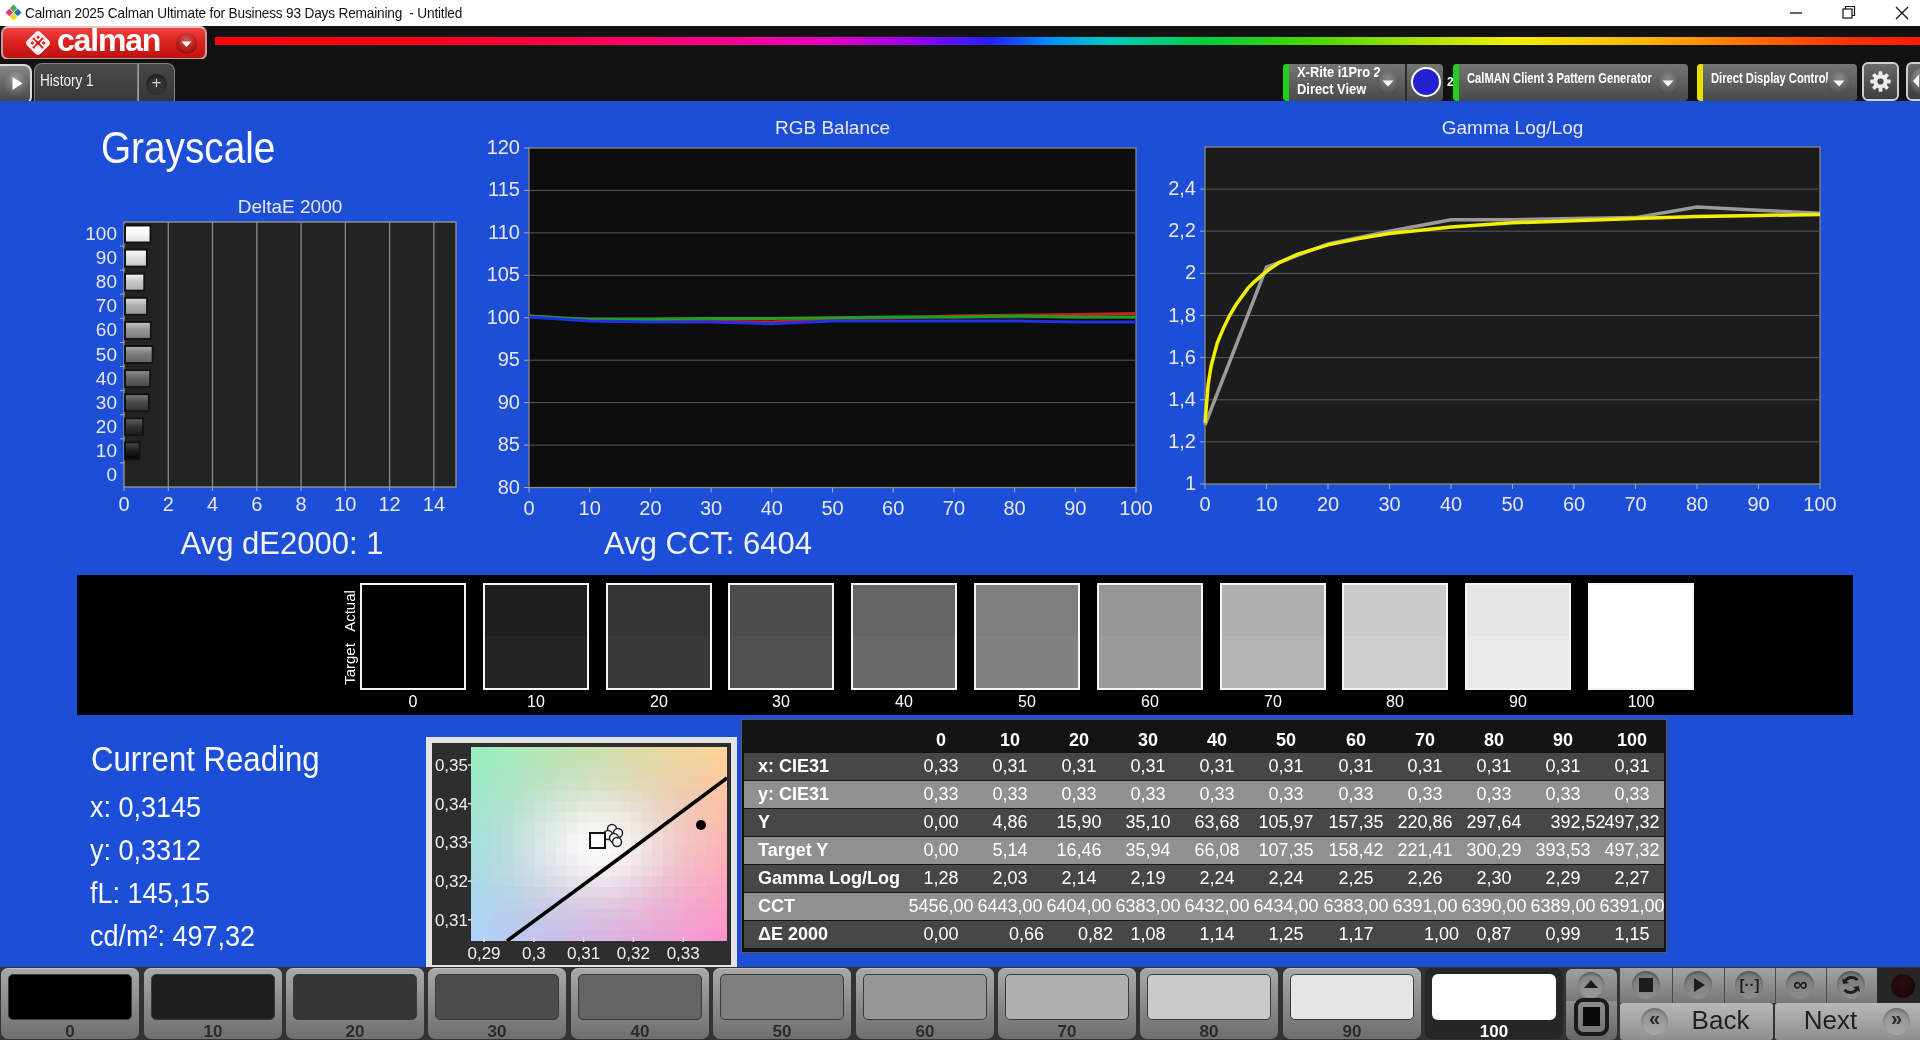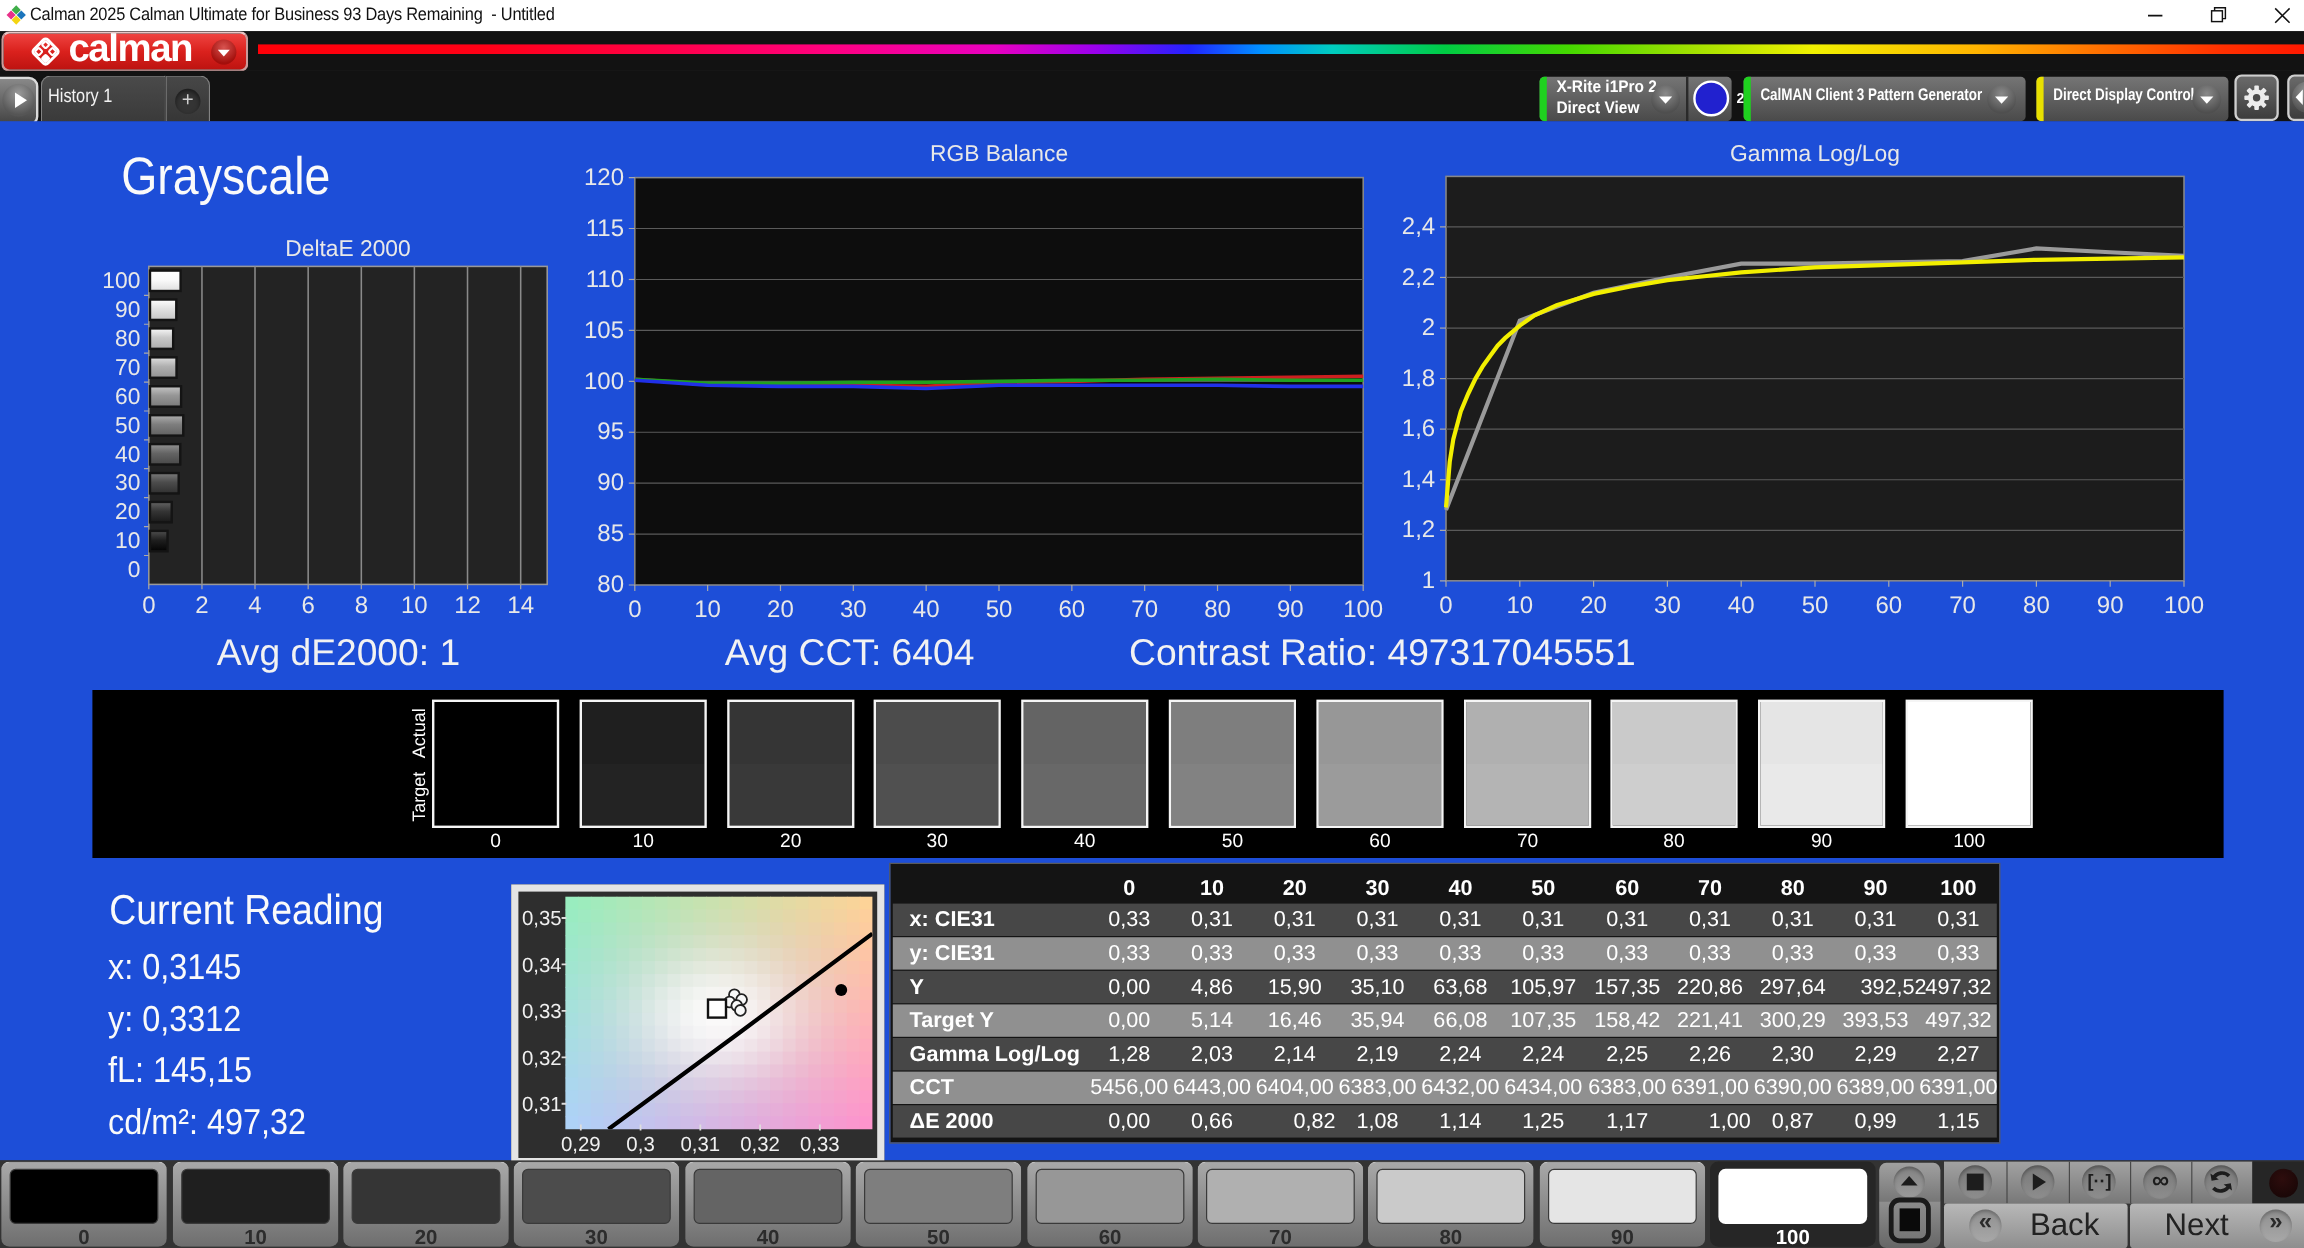--- a/index.html
+++ b/index.html
@@ -318,21 +318,20 @@
       <text x="547.0" y="396" fill="#e8e8e8" font-size="20" text-anchor="middle">80</text>
       <line x1="608.5" y1="369" x2="608.5" y2="374" stroke="#aaa" stroke-width="1"></line>
       <text x="608.5" y="396" fill="#e8e8e8" font-size="20" text-anchor="middle">90</text>
       <line x1="670.0" y1="369" x2="670.0" y2="374" stroke="#aaa" stroke-width="1"></line>
       <text x="670.0" y="396" fill="#e8e8e8" font-size="20" text-anchor="middle">100</text>
       <polyline points="55.0,310.0 116.5,152.1 178.0,128.9 239.5,116.2 301.0,104.7 362.5,104.7 424.0,103.6 485.5,102.6 547.0,92.0 608.5,95.2 670.0,98.3" fill="none" stroke="#9a9a9a" stroke-width="3.5"></polyline>
       <polyline points="55.0,307.9 58.1,270.0 61.1,251.0 67.3,227.9 73.5,213.1 79.6,200.5 85.8,190.0 91.9,181.5 98.0,173.1 104.2,166.8 116.5,156.3 128.8,147.8 147.2,139.4 178.0,129.9 208.8,123.6 239.5,118.4 270.2,115.2 301.0,112.0 362.5,107.8 424.0,105.7 485.5,103.6 547.0,101.5 608.5,100.5 670.0,99.4" fill="none" stroke="#f2ef00" stroke-width="3.5"></polyline>
     </svg>
     <div class="statline" style="left:282px;top:425px;">Avg dE2000: 1</div>
     <div class="statline" style="left:708px;top:425px;">Avg CCT: 6404</div>
-    <div class="statline" style="left:1152px;top:425px;">Contrast Ratio: 497317045551</div>
     <div class="abs" style="left:77px;top:474px;width:1776px;height:140px;background:#000;"></div>
     <div class="abs" style="left:319px;top:502px;width:60px;height:16px;color:#fff;font-size:15px;text-align:center;transform:rotate(-90deg);">Actual</div>
     <div class="abs" style="left:319px;top:555px;width:60px;height:16px;color:#fff;font-size:15px;text-align:center;transform:rotate(-90deg);">Target</div>
     <div class="abs" style="left:360px;top:482px;width:106px;height:107px;border:2px solid #f5f5f5;background:linear-gradient(to bottom,#000000 0 50%,#000000 50% 100%);"></div>
     <div class="abs" style="left:360px;top:592px;width:106px;text-align:center;font-size:16px;color:#fff;">0</div>
     <div class="abs" style="left:483px;top:482px;width:106px;height:107px;border:2px solid #f5f5f5;background:linear-gradient(to bottom,#1f1f1f 0 50%,#232323 50% 100%);"></div>
     <div class="abs" style="left:483px;top:592px;width:106px;text-align:center;font-size:16px;color:#fff;">10</div>
     <div class="abs" style="left:606px;top:482px;width:106px;height:107px;border:2px solid #f5f5f5;background:linear-gradient(to bottom,#353535 0 50%,#393939 50% 100%);"></div>
     <div class="abs" style="left:606px;top:592px;width:106px;text-align:center;font-size:16px;color:#fff;">20</div>
     <div class="abs" style="left:728px;top:482px;width:106px;height:107px;border:2px solid #f5f5f5;background:linear-gradient(to bottom,#4c4c4c 0 50%,#505050 50% 100%);"></div>
@@ -919,21 +918,21 @@
     <div class="abs" style="left:1183px;top:795px;width:68px;text-align:center;font-size:18px;color:#fff;">6432,00</div>
     <div class="abs" style="left:1252px;top:795px;width:68px;text-align:center;font-size:18px;color:#fff;">6434,00</div>
     <div class="abs" style="left:1322px;top:795px;width:68px;text-align:center;font-size:18px;color:#fff;">6383,00</div>
     <div class="abs" style="left:1391px;top:795px;width:68px;text-align:center;font-size:18px;color:#fff;">6391,00</div>
     <div class="abs" style="left:1460px;top:795px;width:68px;text-align:center;font-size:18px;color:#fff;">6390,00</div>
     <div class="abs" style="left:1529px;top:795px;width:68px;text-align:center;font-size:18px;color:#fff;">6389,00</div>
     <div class="abs" style="left:1598px;top:795px;width:68px;text-align:center;font-size:18px;color:#fff;">6391,00</div>
     <div class="abs" style="left:744px;top:820px;width:920px;height:27px;background:#474747;"></div>
     <div class="abs" style="left:758px;top:823px;font-size:18px;font-weight:bold;color:#fff;">ΔE 2000</div>
     <div class="abs" style="left:907px;top:823px;width:68px;text-align:center;font-size:18px;color:#fff;">0,00</div>
-    <div class="abs" style="left:976px;top:823px;width:68px;text-align:center;font-size:18px;color:#fff;">0,66</div>
+    <div class="abs" style="left:976px;top:823px;width:68px;text-align:right;font-size:18px;color:#fff;">0,66</div>
     <div class="abs" style="left:1045px;top:823px;width:68px;text-align:right;font-size:18px;color:#fff;">0,82</div>
     <div class="abs" style="left:1114px;top:823px;width:68px;text-align:center;font-size:18px;color:#fff;">1,08</div>
     <div class="abs" style="left:1183px;top:823px;width:68px;text-align:center;font-size:18px;color:#fff;">1,14</div>
     <div class="abs" style="left:1252px;top:823px;width:68px;text-align:center;font-size:18px;color:#fff;">1,25</div>
     <div class="abs" style="left:1322px;top:823px;width:68px;text-align:center;font-size:18px;color:#fff;">1,17</div>
     <div class="abs" style="left:1391px;top:823px;width:68px;text-align:right;font-size:18px;color:#fff;">1,00</div>
     <div class="abs" style="left:1460px;top:823px;width:68px;text-align:center;font-size:18px;color:#fff;">0,87</div>
     <div class="abs" style="left:1529px;top:823px;width:68px;text-align:center;font-size:18px;color:#fff;">0,99</div>
     <div class="abs" style="left:1598px;top:823px;width:68px;text-align:center;font-size:18px;color:#fff;">1,15</div>
   </div>

